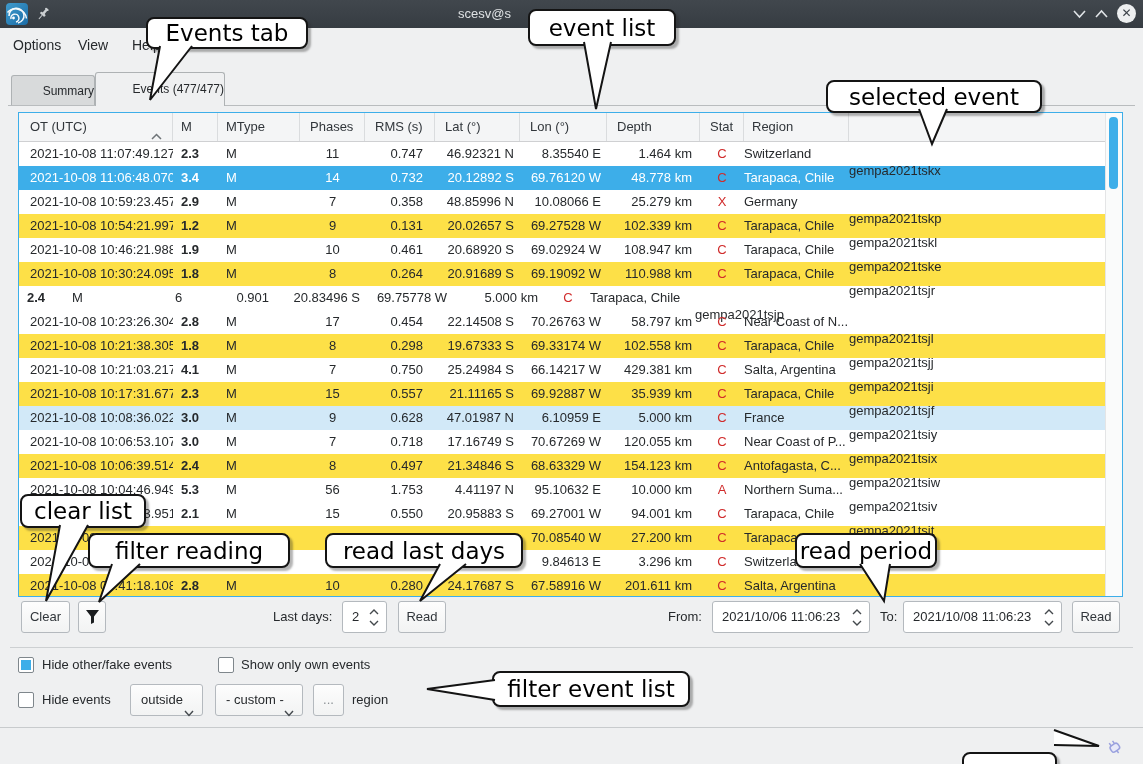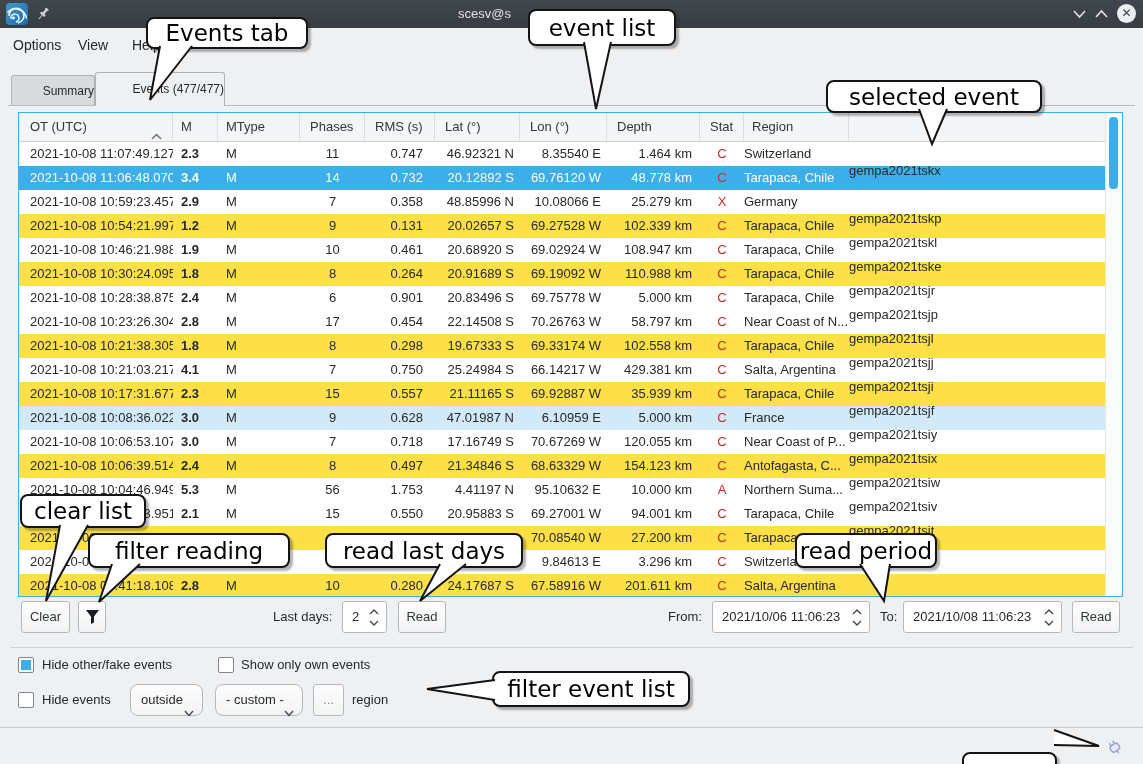--- a/index.html
+++ b/index.html
@@ -58,21 +58,21 @@
     border:1px solid #b4b9be;border-radius:3px;font-size:13px;color:#31363b;text-align:center;line-height:30px;}
   .field{position:absolute;box-sizing:border-box;height:32px;background:#fff;border:1px solid #b4b9be;border-radius:3px;
     font-size:13px;color:#26292c;line-height:30px;}
   .spinarrows{position:absolute;right:7px;top:6px;}
   .lbl{position:absolute;font-size:13px;line-height:32px;height:32px;}
   .hline{position:absolute;left:10px;width:1123px;height:1px;background:#cdd0d2;}
   .cb{position:absolute;width:16px;height:16px;box-sizing:border-box;background:#fff;border:1px solid #7f878c;border-radius:2px;}
   .cb.on::after{content:"";position:absolute;left:2px;top:2px;width:10px;height:10px;background:#3daee9;}
   .cblbl{position:absolute;font-size:13px;line-height:18px;}
   .combo{position:absolute;box-sizing:border-box;height:32px;background:linear-gradient(#fdfdfd,#f2f3f3);
-    border:1px solid #b4b9be;border-radius:8px;font-size:13px;line-height:30px;padding-left:10px;}
+    border:1px solid #b4b9be;border-radius:3px;font-size:13px;line-height:30px;padding-left:10px;}
   .combochev{position:absolute;right:8px;top:13px;}
   
   .statusline{position:absolute;left:0;top:727px;width:1143px;height:1px;background:#c8cbcd;}
   .statusicon{position:absolute;left:1104px;top:737px;}
   
   .callout{position:absolute;z-index:50;box-sizing:border-box;background:#fff;border:2px solid #141414;border-radius:8px;
     box-shadow:3px 3px 2px rgba(40,40,40,.35);display:flex;align-items:center;justify-content:center;
     font-size:23px;color:#000;font-family:"DejaVu Sans","Liberation Sans",sans-serif;white-space:nowrap;}
   .tailsvg{position:absolute;left:0;top:0;z-index:51;pointer-events:none;}
 </style>
@@ -213,21 +213,20 @@
         <span class="cell c-phases">8</span>
         <span class="cell c-rms">0.264</span>
         <span class="cell c-lat">20.91689 S</span>
         <span class="cell c-lon">69.19092 W</span>
         <span class="cell c-depth">110.988 km</span>
         <span class="cell c-stat">C</span>
         <span class="cell c-region">Tarapaca, Chile</span>
         <span class="cell c-id">gempa2021tsjr</span>
       </div>
       <div class="trow">
-        <span class="cell c-ot">2021-10-08 10:28:38.875</span>
         <span class="cell c-m">2.4</span>
         <span class="cell c-mtype">M</span>
         <span class="cell c-phases">6</span>
         <span class="cell c-rms">0.901</span>
         <span class="cell c-lat">20.83496 S</span>
         <span class="cell c-lon">69.75778 W</span>
         <span class="cell c-depth">5.000 km</span>
         <span class="cell c-stat">C</span>
         <span class="cell c-region">Tarapaca, Chile</span>
         <span class="cell c-id">gempa2021tsjp</span>

